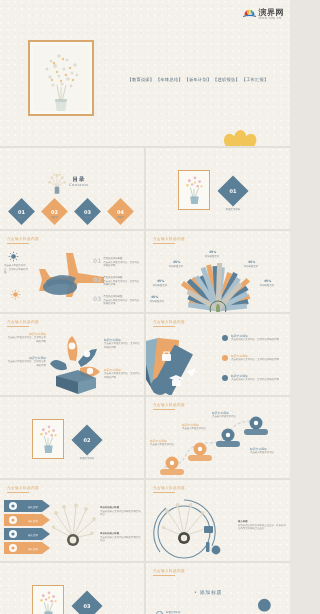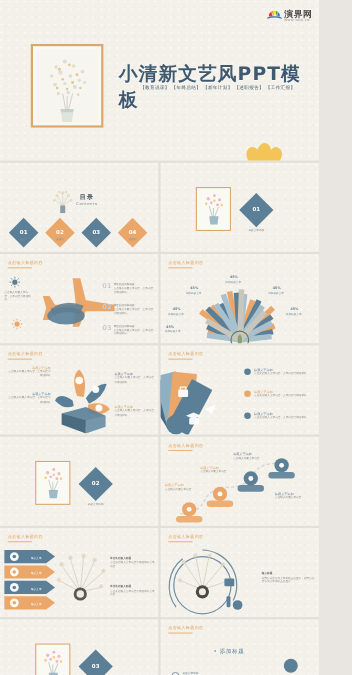--- a/index.html
+++ b/index.html
@@ -119,21 +119,20 @@
             <path d="M28 42 L28 56"></path>
               <path d="M24 40 L27 56"></path>
               <path d="M33 40 L29 56"></path>
           </g>
           <path d="M22 54 L34 54 L32 68 L24 68 Z" fill="#cfd8d2" opacity=".65"></path>
           <path d="M22 54 L34 54 L33.6 57 L22.4 57 Z" fill="#b9c6bf" opacity=".6"></path>
         </svg>
       </div>
     </div>
 
-    <div class="hero-title">小清新文艺风PPT模板</div>
     <div class="hero-tags">【教育说课】  【年终总结】  【新年计划】  【述职报告】  【工作汇报】</div>
 
     <div class="hero-flower">
       <svg viewBox="0 0 60 34" width="54" height="30">
         <g fill="#f2c24c" opacity=".92">
           <ellipse cx="18" cy="22" rx="7" ry="9" transform="rotate(-20 18 22)"></ellipse>
           <ellipse cx="29" cy="18" rx="7" ry="9" transform="rotate(8 29 18)"></ellipse>
           <ellipse cx="40" cy="22" rx="7" ry="9" transform="rotate(25 40 22)"></ellipse>
           <ellipse cx="24" cy="30" rx="6" ry="8" transform="rotate(-40 24 30)"></ellipse>
           <ellipse cx="35" cy="30" rx="6" ry="8" transform="rotate(40 35 30)"></ellipse>

